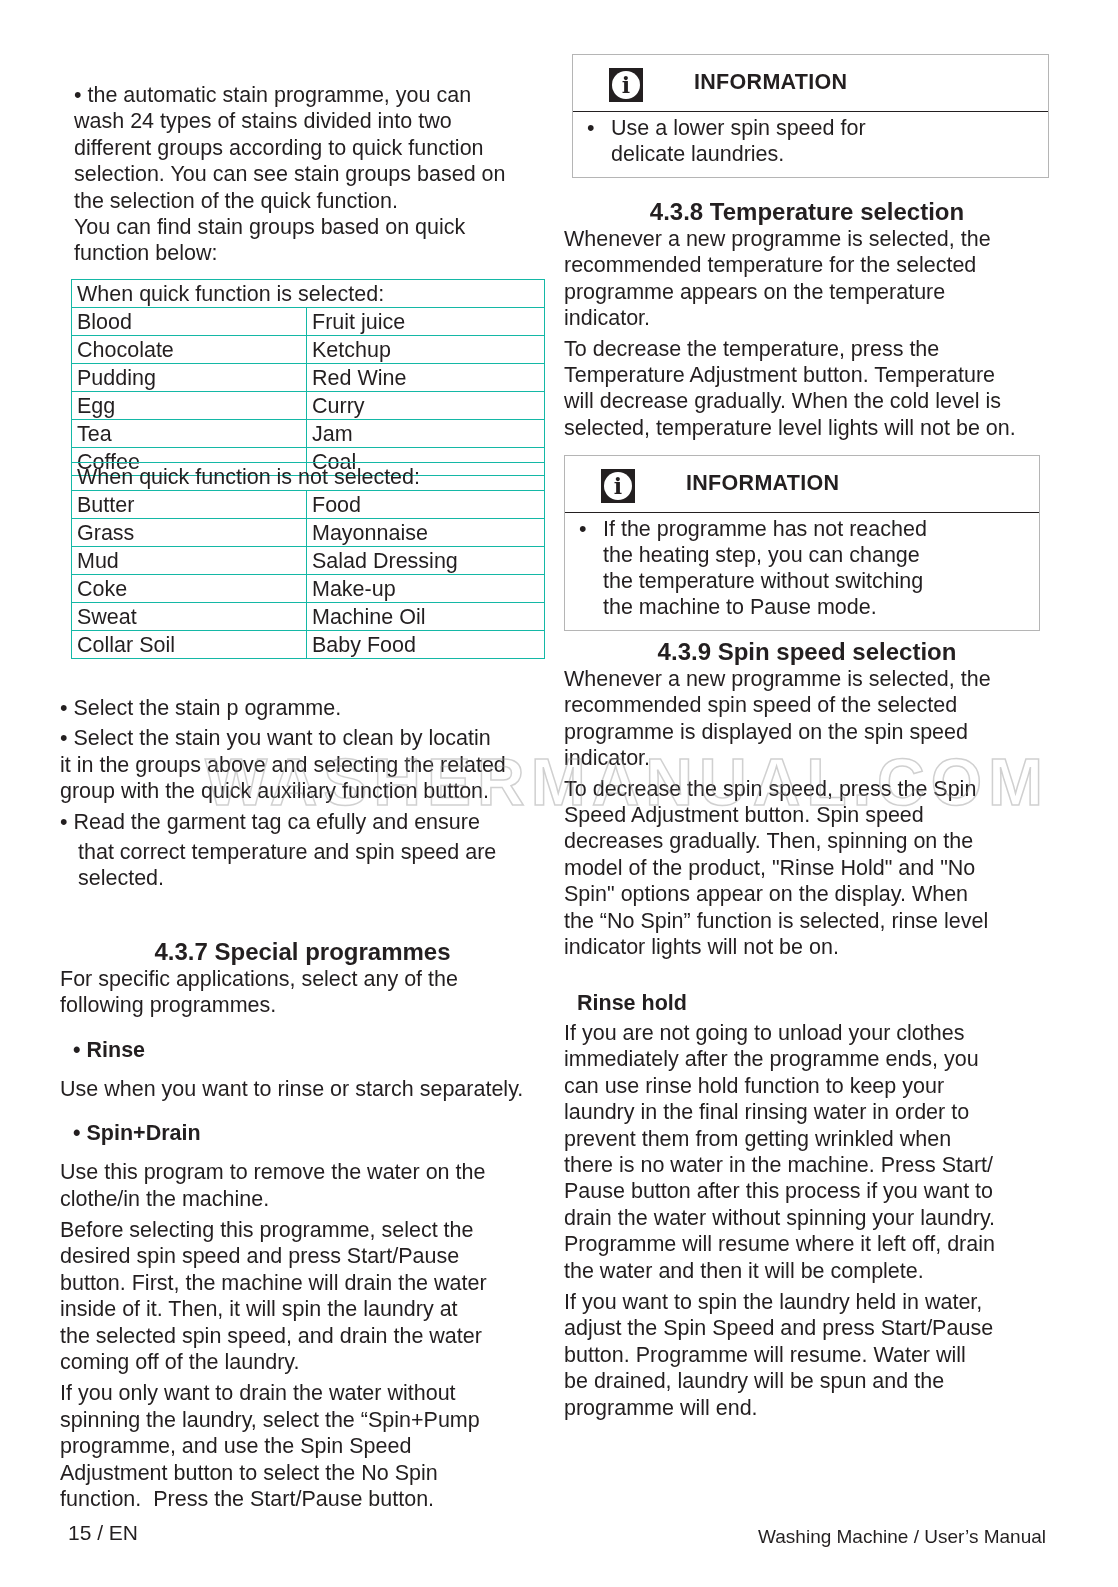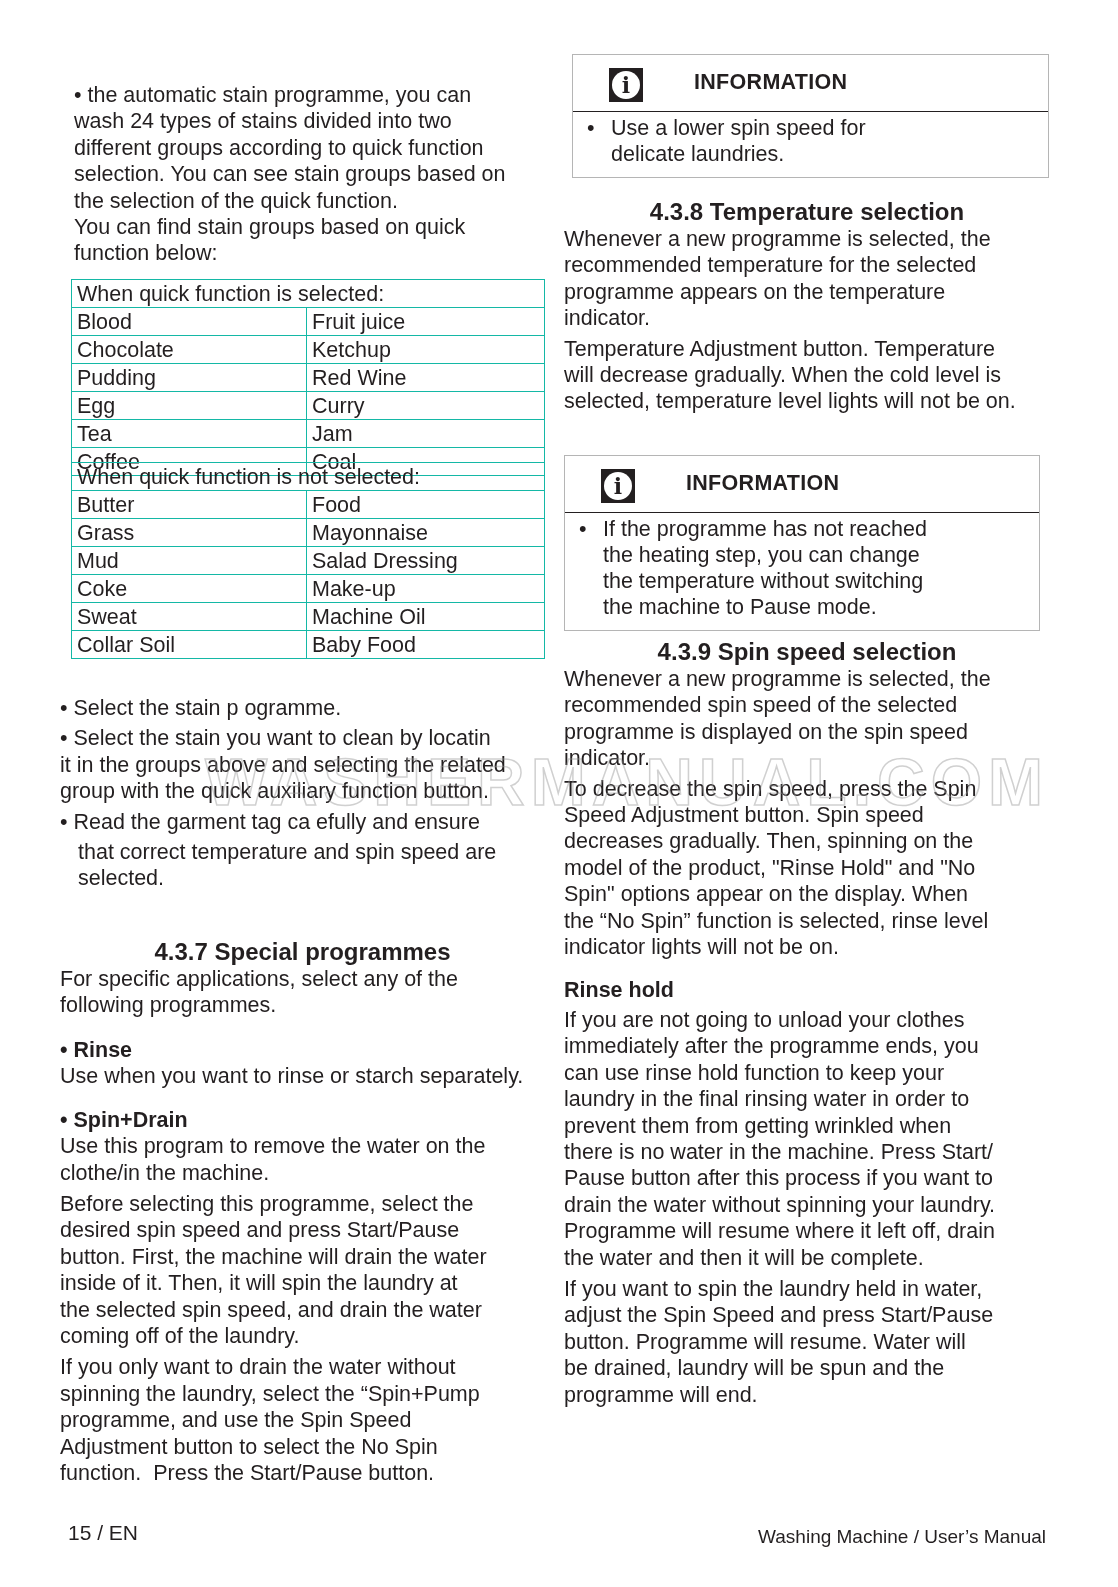--- a/index.html
+++ b/index.html
@@ -7,21 +7,21 @@
     width: 1118px; height: 1587px; position: relative; overflow: hidden;
     font-family: "Liberation Sans", "DejaVu Sans", sans-serif;
     color: #231f20;
   }
   .col { position: absolute; top: 0; }
   .col-left { left: 60px; width: 485px; }
   .col-right { left: 564px; width: 486px; }
   p { margin: 0; font-size: 21.5px; line-height: 26.4px; }
   .blk { position: absolute; left: 0; right: 0; }
   h2 { margin: 0; font-size: 24px; font-weight: bold; line-height: 28px; text-align: center; }
-  h3 { margin: 0; font-size: 21.5px; font-weight: bold; line-height: 26px; }
+  h3 { margin: 13px; font-size: 21.5px; font-weight: bold; line-height: 26px; }
 
   table.stain {
     border-collapse: collapse; width: 473px; table-layout: fixed;
     font-size: 21.5px;
   }
   table.stain td {
     border: 1px solid #14b8a6; padding: 0 0 0 5px; height: 27px;
     line-height: 26px; white-space: nowrap; overflow: hidden;
   }
   table.stain td.hdr { border-bottom-width: 1px; }
@@ -197,20 +197,21 @@
       <p>delicate laundries.</p>
     </div>
   </div>
 
   <div class="blk" style="top:198px;">
     <h2>4.3.8 Temperature selection</h2>
     <p>Whenever a new programme is selected, the</p>
     <p>recommended temperature for the selected</p>
     <p>programme appears on the temperature</p>
     <p style="margin-bottom:4px">indicator.</p>
+    <p>To decrease the temperature, press the</p>
     <p>Temperature Adjustment button. Temperature</p>
     <p>will decrease gradually. When the cold level is</p>
     <p>selected, temperature level lights will not be on.</p>
   </div>
 
   <div class="info-box" style="left:0; top:455px; width:474px; height:174px;">
     <div class="info-head">
       <div class="info-icon">
           <div class="circ">i</div>
         </div>

